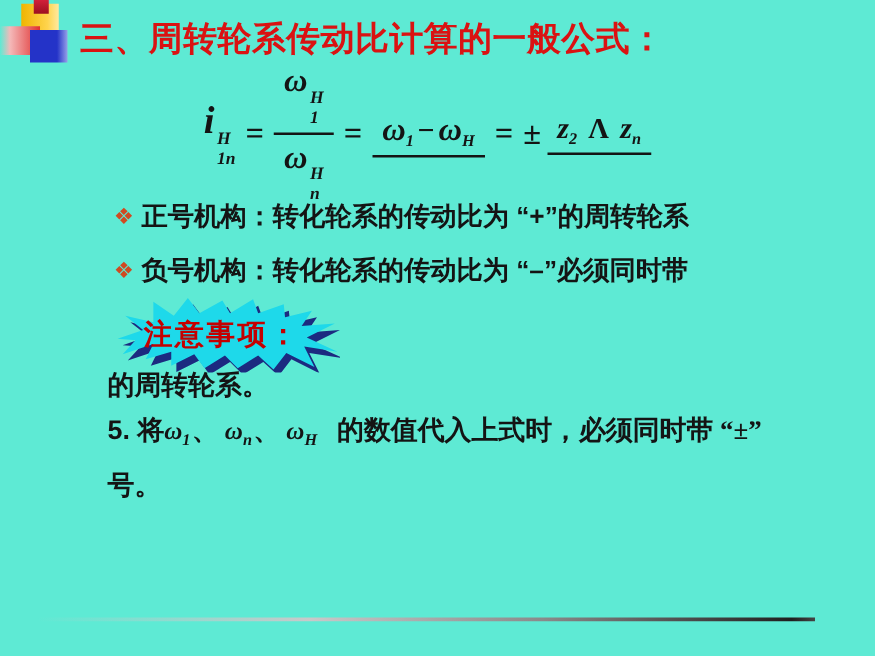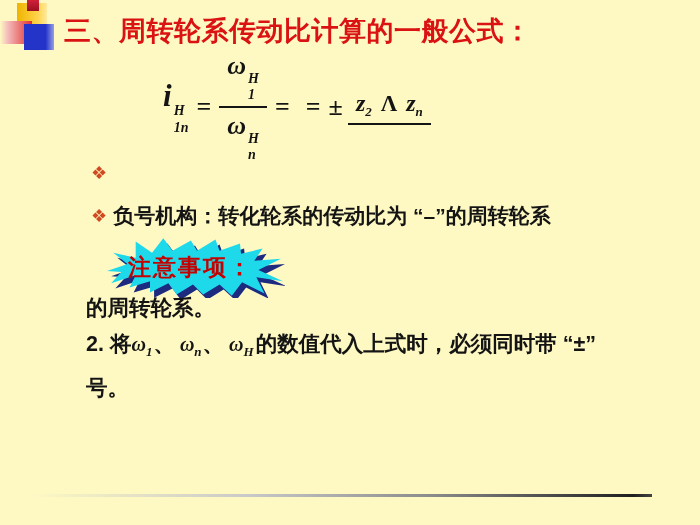--- a/index.html
+++ b/index.html
@@ -1,17 +1,17 @@
 <!DOCTYPE html>
 <html><head>
 <meta charset="utf-8">
 <style>
   html,body{margin:0;padding:0;}
   .slide{
-    position:relative;width:700px;height:525px;background:#fef9c3;overflow:hidden;
+    position:relative;width:700px;height:525px;background:#5eead4;overflow:hidden;
     font-family:"Liberation Sans",sans-serif;color:#141414;
   }
   
   .logo{position:absolute;left:0;top:0;width:62px;height:54px;}
   .logo .sq{position:absolute;}
   .sq-yellow{left:17px;top:3px;width:30px;height:27px;z-index:1;
     background:linear-gradient(90deg,#efb400,#ffd44d 70%,#ffe9a0);}
   .sq-darkred{left:27px;top:0;width:12px;height:11px;z-index:2;
     background:linear-gradient(180deg,#d2203a,#9c1020);}
   .sq-red{left:0;top:21px;width:32px;height:23px;z-index:2;
@@ -37,32 +37,32 @@
   .zb{font-size:24px;}
   .bsub{font-size:15px;vertical-align:-6px;}
   .minus{font-style:normal;font-size:24px;margin:0 3px;}
   .lambda{font-style:normal;font-size:23px;margin:0 9px;}
   
   .bullets{position:absolute;left:91px;top:151px;}
   .bullet-line{display:flex;align-items:center;height:43px;white-space:nowrap;
     font-size:21px;font-weight:700;}
   .bullet-marker{color:#cf4a21;font-size:18px;margin-right:6px;font-weight:400;}
   
-  .notice{position:absolute;left:105px;top:236px;width:180px;height:62px;}
+  .notice{position:absolute;left:92px;top:236px;width:180px;height:62px;}
   .notice svg{position:absolute;left:0;top:0;}
   .notice-label{position:absolute;left:23px;top:16px;font-size:23px;font-weight:700;
     color:#c40000;letter-spacing:2px;white-space:nowrap;}
   
   .notes{position:absolute;left:86px;top:290px;font-size:21.5px;font-weight:700;
     line-height:36px;white-space:nowrap;}
   .mword{font-family:"Liberation Serif",serif;font-style:italic;font-weight:700;font-size:20px;}
   .msub{font-family:"Liberation Serif",serif;font-style:italic;font-weight:700;
     font-size:13px;vertical-align:-5px;}
   .sep{margin:0 5px 0 1px;}
-  .n3rest{margin-left:2px;}
+  .n3rest{margin-left:16px;font-family:Liberation Serif, serif;}
   
   .divider{position:absolute;left:30px;top:494px;width:622px;height:3px;
     background:linear-gradient(90deg,rgba(190,190,190,0),#c9c9c9 35%,#8a8a8a 65%,#1f1f1f 97%,#444 100%);}
 </style>
 </head>
 <body>
 
 <div class="slide">
 
   <div class="logo">
@@ -89,50 +89,52 @@
             <span>1</span>
           </span></span>
       <span class="den"><span class="w">ω</span><span class="stack">
             <span>H</span>
             <span>n</span>
           </span></span>
     </span>
     <span class="op">=</span>
 
     <span class="frac">
+      <span class="num"><span class="w">ω</span><span class="msub bsub">1</span><span class="minus">−</span><span class="w">ω</span><span class="msub bsub">H</span></span>
     </span>
     <span class="op">=</span>
     <span class="pm">±</span>
 
     <span class="frac">
       <span class="num"><span class="zb">z</span><span class="msub bsub">2</span><span class="lambda">Λ</span><span class="zb">z</span><span class="msub bsub">n</span></span>
     </span>
   </div>
 
   <div class="bullets">
     <div class="bullet-line">
       <span class="bullet-marker">❖</span>
+      <span>正号机构：转化轮系的传动比为 “+”的周转轮系</span>
     </div>
     <div class="bullet-line">
       <span class="bullet-marker">❖</span>
-      <span>负号机构：转化轮系的传动比为 “–”的周转轮系</span>
+      <span>负号机构：转化轮系的传动比为 “–”必须同时带</span>
     </div>
   </div>
 
   <div class="notice">
     <svg width="180" height="62" viewBox="0 0 176 60">
       <polygon transform="translate(4,5)" points="2,34 22,27 8,16 30,21 30,5 46,16 57,2 66,14 84,4 90,14 108,3 112,14 132,7 133,17 154,12 146,24 172,22 150,33 174,44 148,40 156,56 134,45 124,58 112,47 96,57 86,47 70,57 62,46 44,55 44,44 24,50 30,38 6,46 16,35" fill="#1c2a80"></polygon>
       <polygon points="2,34 22,27 8,16 30,21 30,5 46,16 57,2 66,14 84,4 90,14 108,3 112,14 132,7 133,17 154,12 146,24 172,22 150,33 174,44 148,40 156,56 134,45 124,58 112,47 96,57 86,47 70,57 62,46 44,55 44,44 24,50 30,38 6,46 16,35" fill="#1ed9ea"></polygon>
     </svg>
     <span class="notice-label">注意事项：</span>
   </div>
 
   <div class="notes">
     <div>的周转轮系。</div>
     <div>
-      <span>2. 将</span><span class="mword">ω</span><span class="msub">1</span><span class="sep">、</span><span class="mword">ω</span><span class="msub">n</span><span class="sep">、</span><span class="mword">ω</span><span class="msub">H</span><span class="n3rest">的数值代入上式时，必须同时带 “±”</span>
+      <span>5. 将</span><span class="mword">ω</span><span class="msub">1</span><span class="sep">、</span><span class="mword">ω</span><span class="msub">n</span><span class="sep">、</span><span class="mword">ω</span><span class="msub">H</span><span class="n3rest">的数值代入上式时，必须同时带 “±”</span>
     </div>
     <div>号。</div>
   </div>
 
   <div class="divider"></div>
 
 </div>
 
 </body></html>

